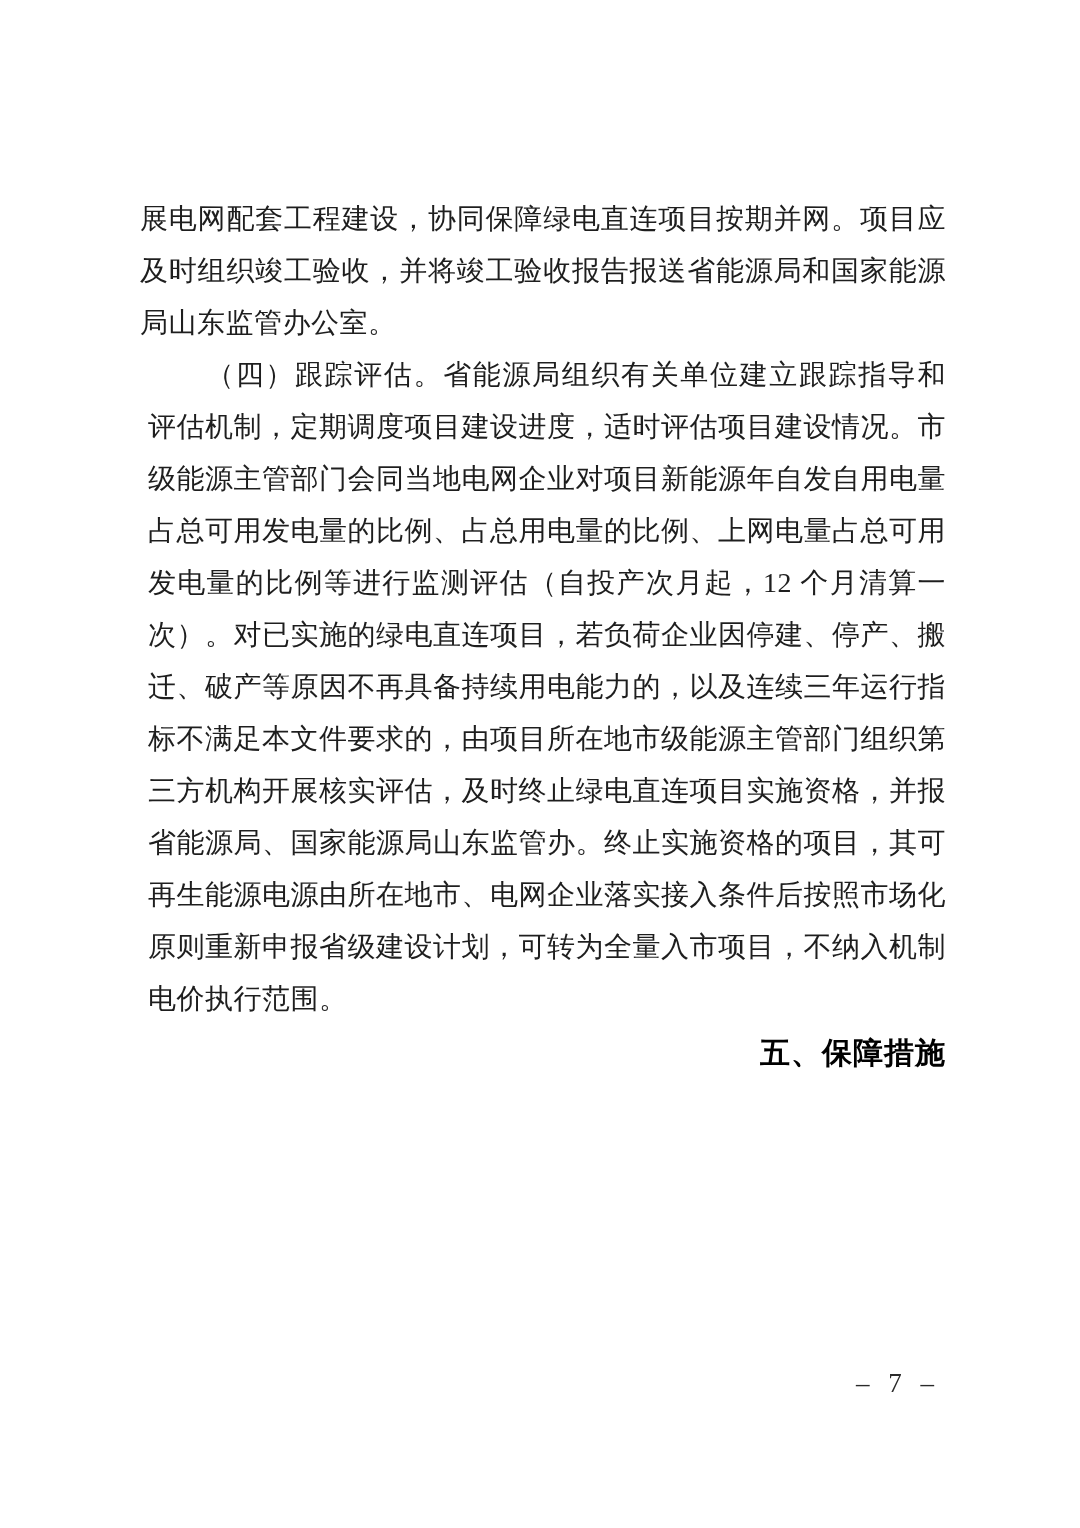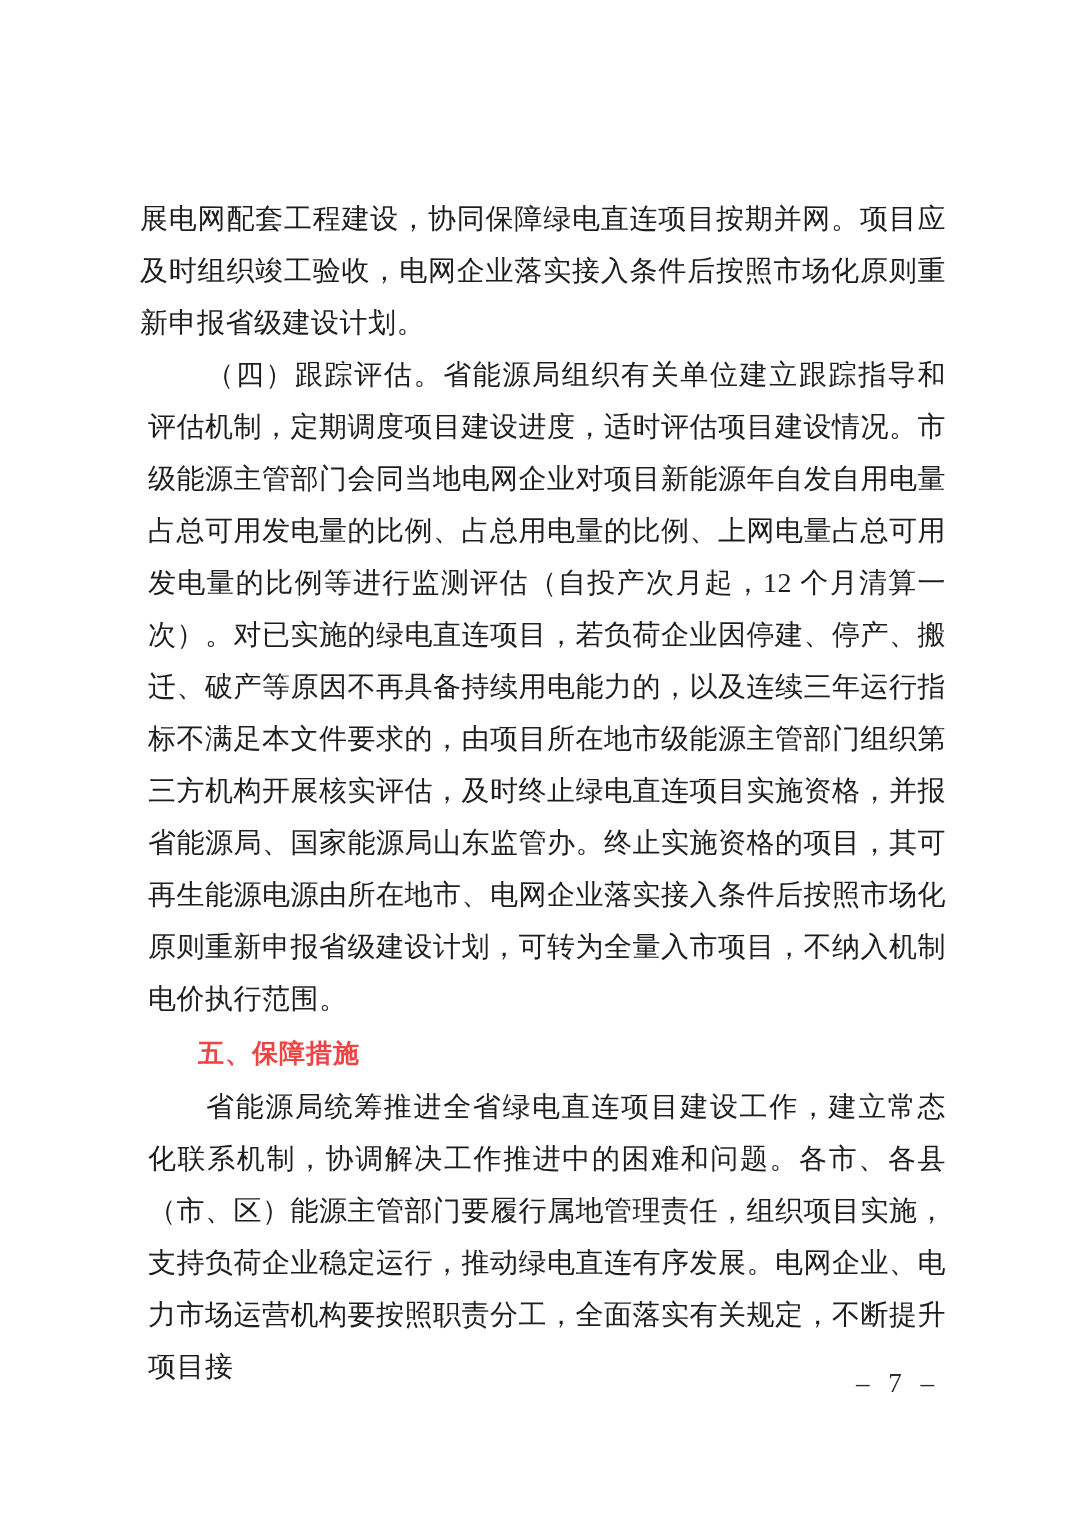--- a/index.html
+++ b/index.html
@@ -34,40 +34,39 @@
   .para.indent {
     text-indent: 58px;
     margin-left: 8px;
   }
   .heading {
     margin: 0;
     padding: 0;
     text-indent: 58px;
     font-family: "Liberation Sans", sans-serif;
     font-weight: 700;
-    font-size: 26px;
+    font-size: 30px;
     line-height: 56px;
-    color: #ef4444;
+    color: #000000;
     letter-spacing: 1px;
-    text-align: left;
+    text-align: right;
   }
   .page-number {
     position: absolute;
     right: 140px;
     top: 1368px;
     font-size: 27px;
     color: #2a2a2a;
     font-family: "Liberation Serif", serif;
     letter-spacing: 6px;
   }
 </style>
 </head>
 <body>
 
 <div class="page">
   <div class="text-block">
-    <p class="para">展电网配套工程建设，协同保障绿电直连项目按期并网。项目应及时组织竣工验收，电网企业落实接入条件后按照市场化原则重新申报省级建设计划。</p>
+    <p class="para">展电网配套工程建设，协同保障绿电直连项目按期并网。项目应及时组织竣工验收，并将竣工验收报告报送省能源局和国家能源局山东监管办公室。</p>
     <p class="para indent">（四）跟踪评估。省能源局组织有关单位建立跟踪指导和评估机制，定期调度项目建设进度，适时评估项目建设情况。市级能源主管部门会同当地电网企业对项目新能源年自发自用电量占总可用发电量的比例、占总用电量的比例、上网电量占总可用发电量的比例等进行监测评估（自投产次月起，12 个月清算一次）。对已实施的绿电直连项目，若负荷企业因停建、停产、搬迁、破产等原因不再具备持续用电能力的，以及连续三年运行指标不满足本文件要求的，由项目所在地市级能源主管部门组织第三方机构开展核实评估，及时终止绿电直连项目实施资格，并报省能源局、国家能源局山东监管办。终止实施资格的项目，其可再生能源电源由所在地市、电网企业落实接入条件后按照市场化原则重新申报省级建设计划，可转为全量入市项目，不纳入机制电价执行范围。</p>
     <h2 class="heading">五、保障措施</h2>
-    <p class="para indent">省能源局统筹推进全省绿电直连项目建设工作，建立常态化联系机制，协调解决工作推进中的困难和问题。各市、各县（市、区）能源主管部门要履行属地管理责任，组织项目实施，支持负荷企业稳定运行，推动绿电直连有序发展。电网企业、电力市场运营机构要按照职责分工，全面落实有关规定，不断提升项目接</p>
   </div>
   <div class="page-number">– 7 –</div>
 </div>
 
 </body></html>

